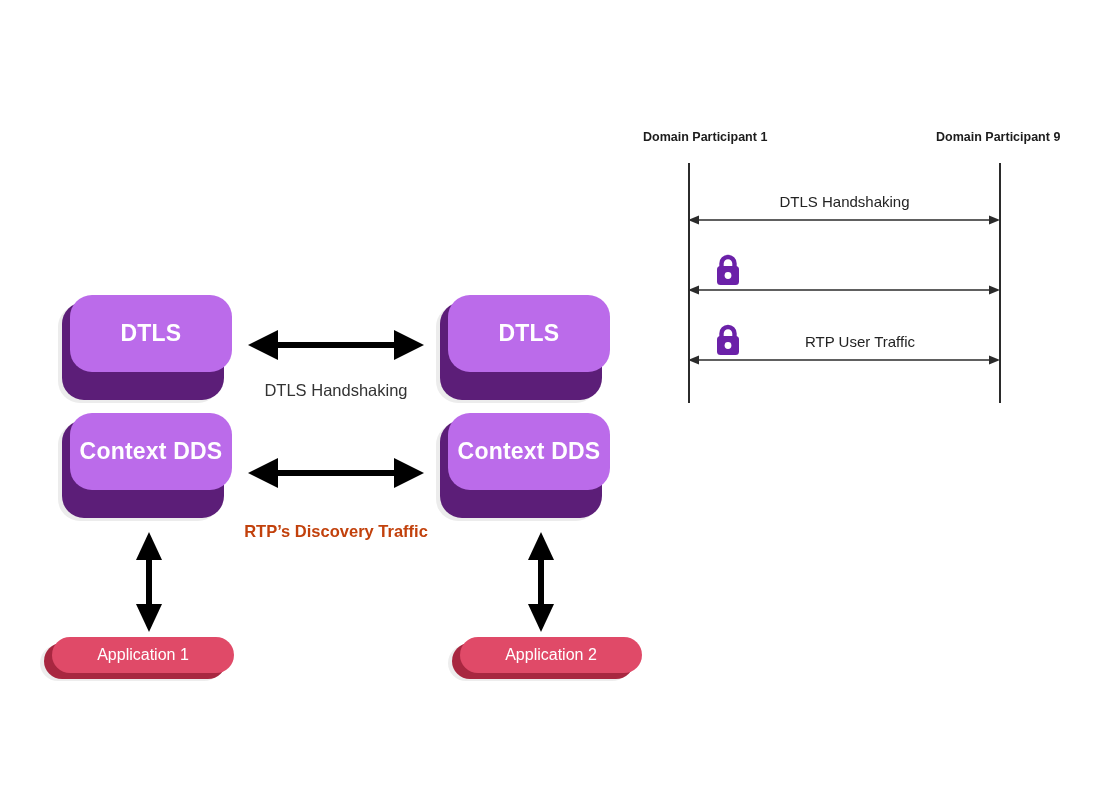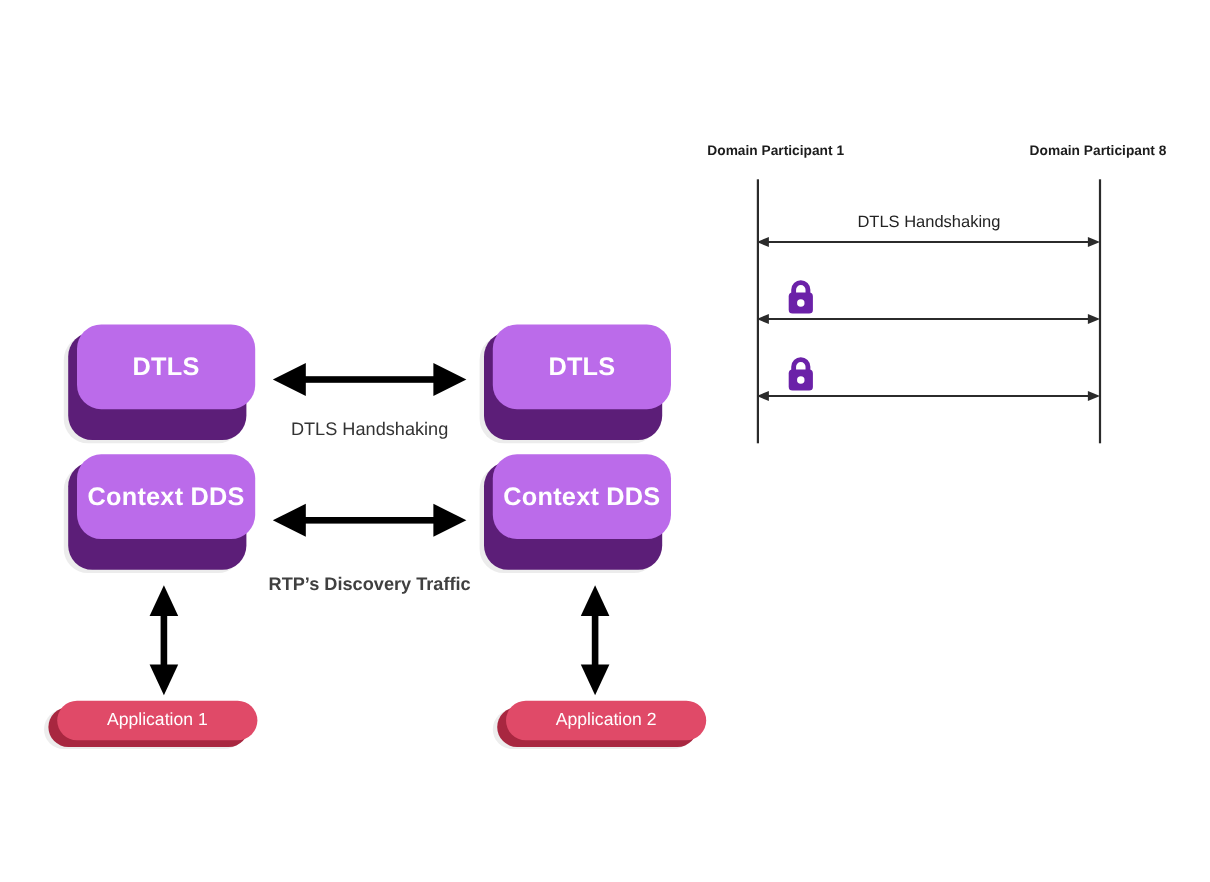--- a/index.html
+++ b/index.html
@@ -121,21 +121,21 @@
     text-align: center;
   }
   .caption-reg {
     font-size: 16.5px;
     font-weight: normal;
     color: #333333;
   }
   .caption-bold {
     font-size: 16.5px;
     font-weight: bold;
-    color: #404040;
+    color: #c2410c;
   }
 
   
   .lifeline {
     position: absolute;
     width: 2px;
     background: #2b2b2b;
   }
   .participant-title {
     position: absolute;
@@ -232,21 +232,21 @@
     <polygon points="22,0 9,28 35,28" fill="#000000"></polygon>
     <polygon points="22,100 9,72 35,72" fill="#000000"></polygon>
     <rect x="19" y="26" width="6" height="48" fill="#000000"></rect>
   </svg>
 
   <div class="free-text caption-reg" style="left:236px; top:381px; width:200px;">DTLS Handshaking</div>
 
   <div class="free-text caption-bold" style="left:236px; top:522px; width:200px;">RTP’s Discovery Traffic</div>
 
   <div class="participant-title" style="left:626px; top:130px;padding-left:17px;">Domain Participant 1</div>
-  <div class="participant-title" style="left:936px; top:130px;">Domain Participant 8</div>
+  <div class="participant-title" style="left:936px; top:130px;">Domain Participant 9</div>
 
   <div class="lifeline" style="left:688px; top:163px; height:240px;"></div>
   <div class="lifeline" style="left:999px; top:163px; height:240px;"></div>
 
   <div class="seq-label" style="left:689px; top:193px; width:311px;">DTLS Handshaking</div>
   <svg class="arrow-svg" style="left:688px; top:213px;" width="312" height="14" viewBox="0 0 312 14">
     <line x1="8" y1="7" x2="304" y2="7" stroke="#2b2b2b" stroke-width="1.6"></line>
     <polygon points="0,7 11,2.5 11,11.5" fill="#2b2b2b"></polygon>
     <polygon points="312,7 301,2.5 301,11.5" fill="#2b2b2b"></polygon>
   </svg>
@@ -255,20 +255,21 @@
     <path d="M8.5 14 V10.5 a6.5 6.5 0 0 1 13 0 V14" fill="none" stroke="#6b21a8" stroke-width="4.4" stroke-linecap="round"></path>
     <rect x="4" y="13" width="22" height="19" rx="3.5" fill="#6b21a8"></rect>
     <circle cx="15" cy="22.5" r="3.4" fill="#ffffff"></circle>
   </svg>
   <svg class="arrow-svg" style="left:688px; top:283px;" width="312" height="14" viewBox="0 0 312 14">
     <line x1="8" y1="7" x2="304" y2="7" stroke="#2b2b2b" stroke-width="1.6"></line>
     <polygon points="0,7 11,2.5 11,11.5" fill="#2b2b2b"></polygon>
     <polygon points="312,7 301,2.5 301,11.5" fill="#2b2b2b"></polygon>
   </svg>
 
+  <div class="seq-label" style="left:735px; top:333px; width:250px;">RTP User Traffic</div>
   <svg class="lock-icon" style="left:713px; top:323px;" viewBox="0 0 30 34">
     <path d="M8.5 14 V10.5 a6.5 6.5 0 0 1 13 0 V14" fill="none" stroke="#6b21a8" stroke-width="4.4" stroke-linecap="round"></path>
     <rect x="4" y="13" width="22" height="19" rx="3.5" fill="#6b21a8"></rect>
     <circle cx="15" cy="22.5" r="3.4" fill="#ffffff"></circle>
   </svg>
   <svg class="arrow-svg" style="left:688px; top:353px;" width="312" height="14" viewBox="0 0 312 14">
     <line x1="8" y1="7" x2="304" y2="7" stroke="#2b2b2b" stroke-width="1.6"></line>
     <polygon points="0,7 11,2.5 11,11.5" fill="#2b2b2b"></polygon>
     <polygon points="312,7 301,2.5 301,11.5" fill="#2b2b2b"></polygon>
   </svg>

